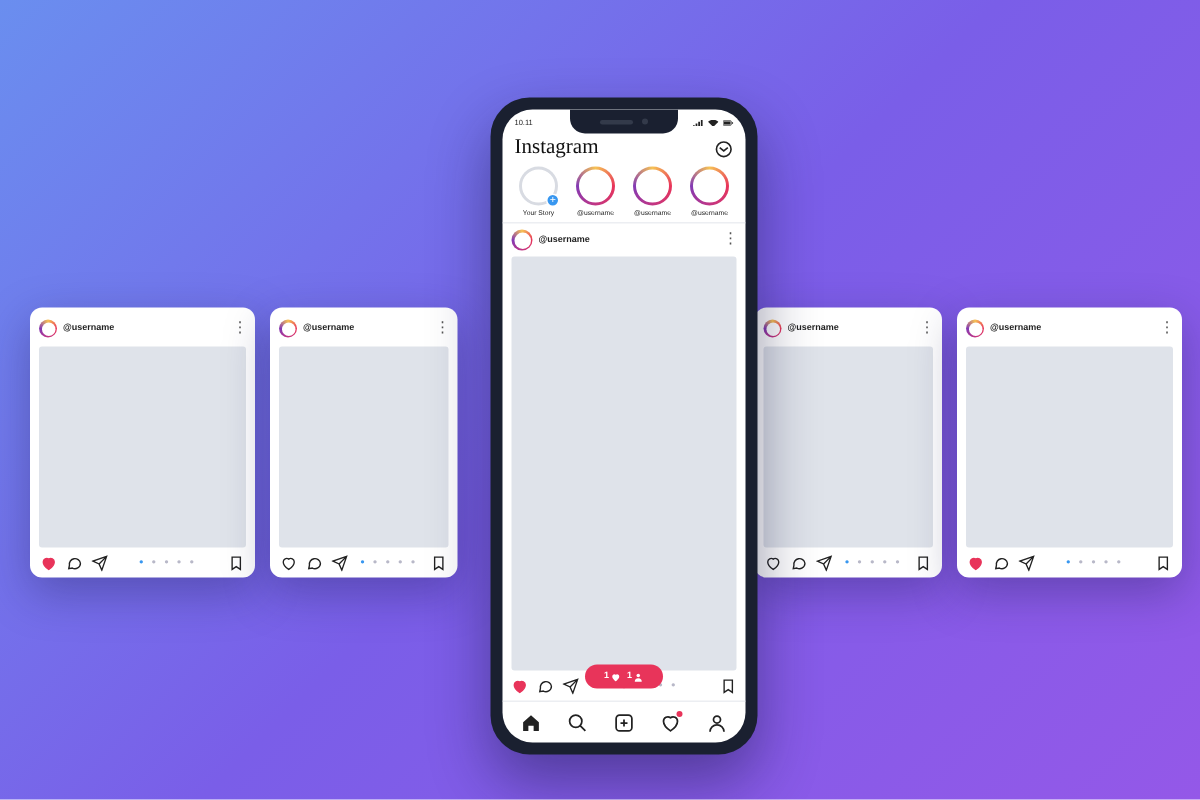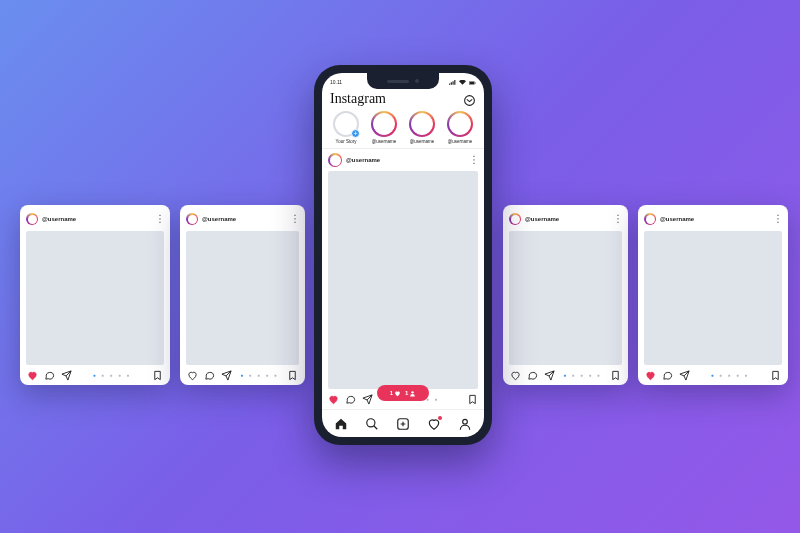--- a/index.html
+++ b/index.html
@@ -71,24 +71,24 @@
   .dots .on { color:#3897f0; }
   .ic { width:11px; height:11px; }
   .ic svg { width:100%; height:100%; display:block; }
   .heart-fill svg path { fill:#e8345a; stroke:#e8345a; }
   .heart-out svg path { fill:none; stroke:#222; }
   .bookmark { margin-left:auto; }
 
   
   .phone {
     position: absolute;
-    left: 314px;
+    left: 327px;
     top: 65px;
     width: 178px;
-    height: 380px;
+    height: 438px;
     background: #1a2030;
     border-radius: 26px;
     box-shadow: 0 18px 40px rgba(20,20,60,0.45);
     padding: 8px;
   }
   .screen {
     width: 100%; height: 100%;
     background: #fff;
     border-radius: 20px;
     position: relative;

